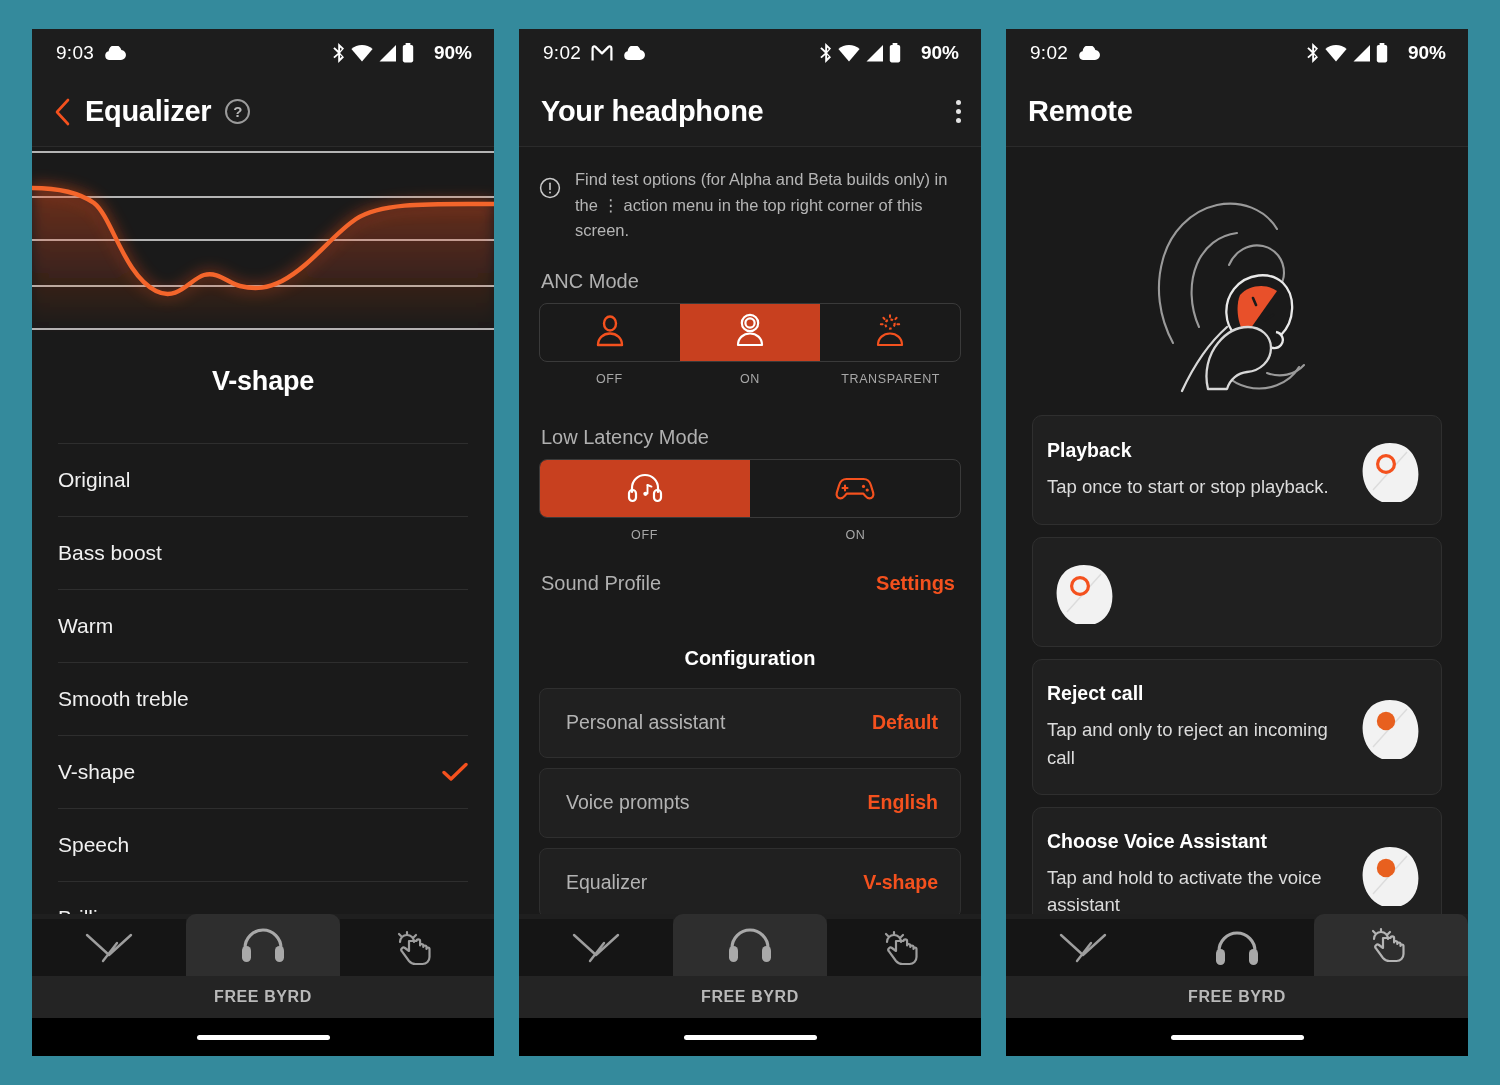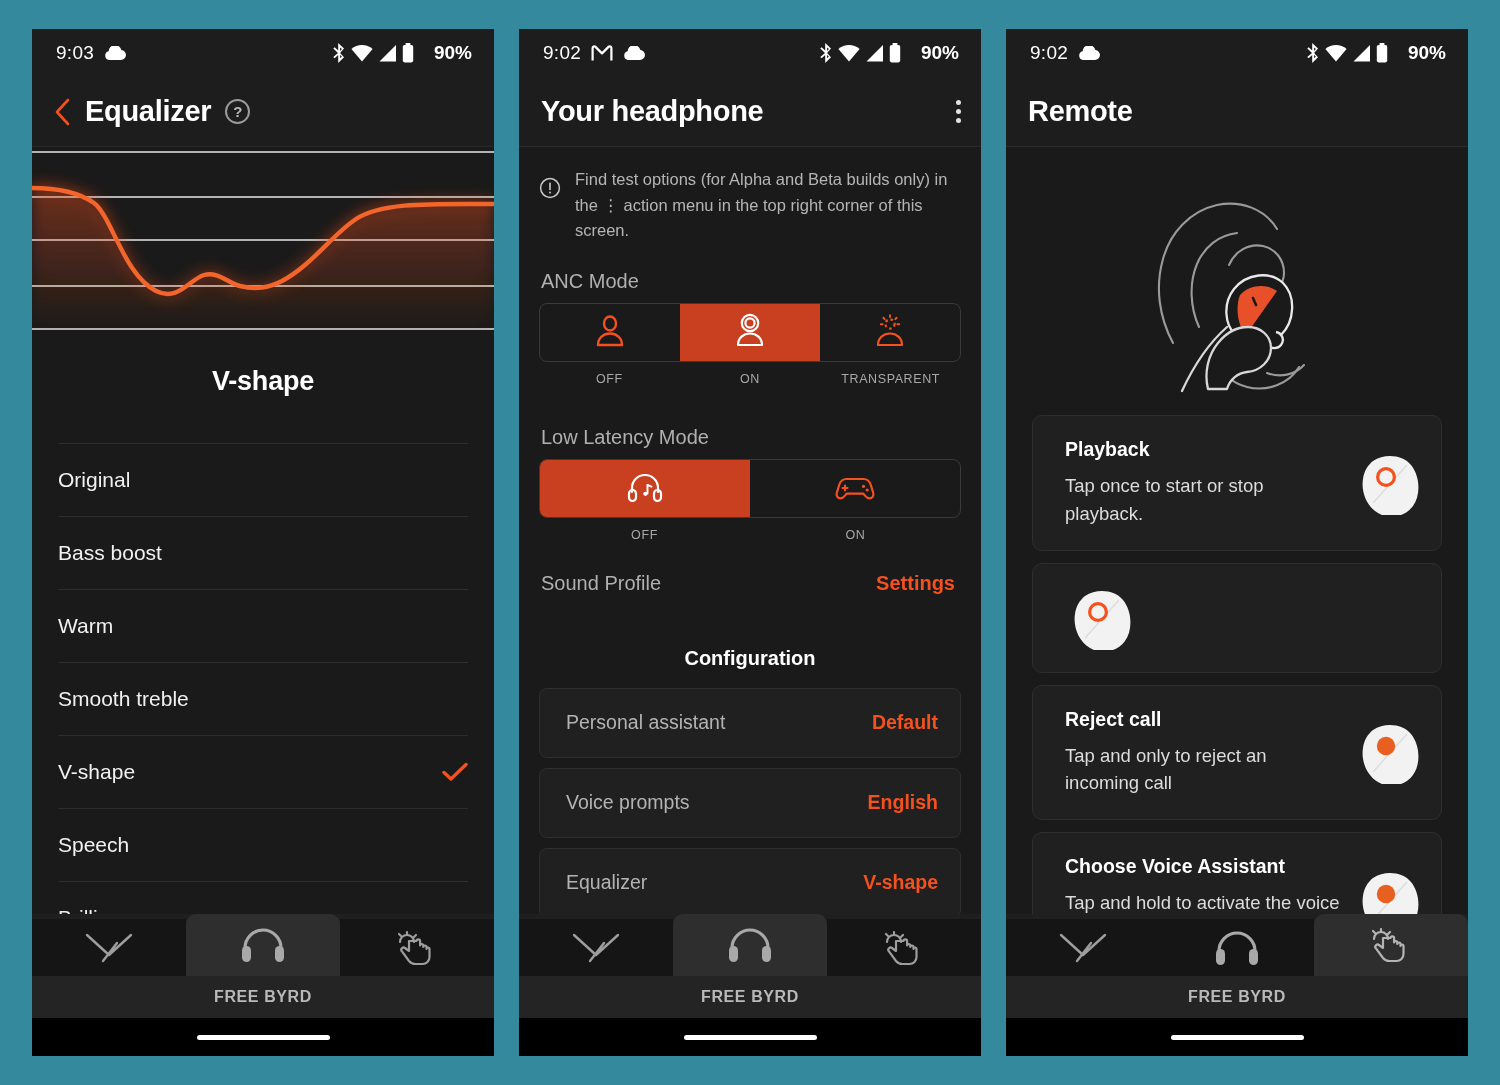--- a/index.html
+++ b/index.html
@@ -131,21 +131,21 @@
   .cfg-label { color: #b3b3b3; font-size: 19.5px; }
   .cfg-value { color: #F4511E; font-size: 19.5px; font-weight: 700; }
 
   
   .hero { height: 268px; display: flex; align-items: center; justify-content: center; }
   .remote-card {
     margin: 0 26px 12px;
     border: 1px solid #2f2f2f; border-radius: 10px;
     background: #202020;
     display: flex; align-items: center; gap: 12px;
-    padding: 22px 18px 22px 32px;
+    padding: 22px 18px 22px 14px;
   }
   .rc-text { flex: 1 1 auto; }
   .rc-title { color: #fff; font-size: 19.5px; font-weight: 700; margin-bottom: 11px; }
   .rc-desc { color: #dcdcdc; font-size: 18.5px; line-height: 1.5; }
   .rc-icon { flex: 0 0 auto; line-height: 0; }
 
   
   .bottomnav { flex: 0 0 auto; background: #1f1f1f; }
   .nav-tabs { display: flex; height: 62px; align-items: flex-end; }
   .nav-tab {

